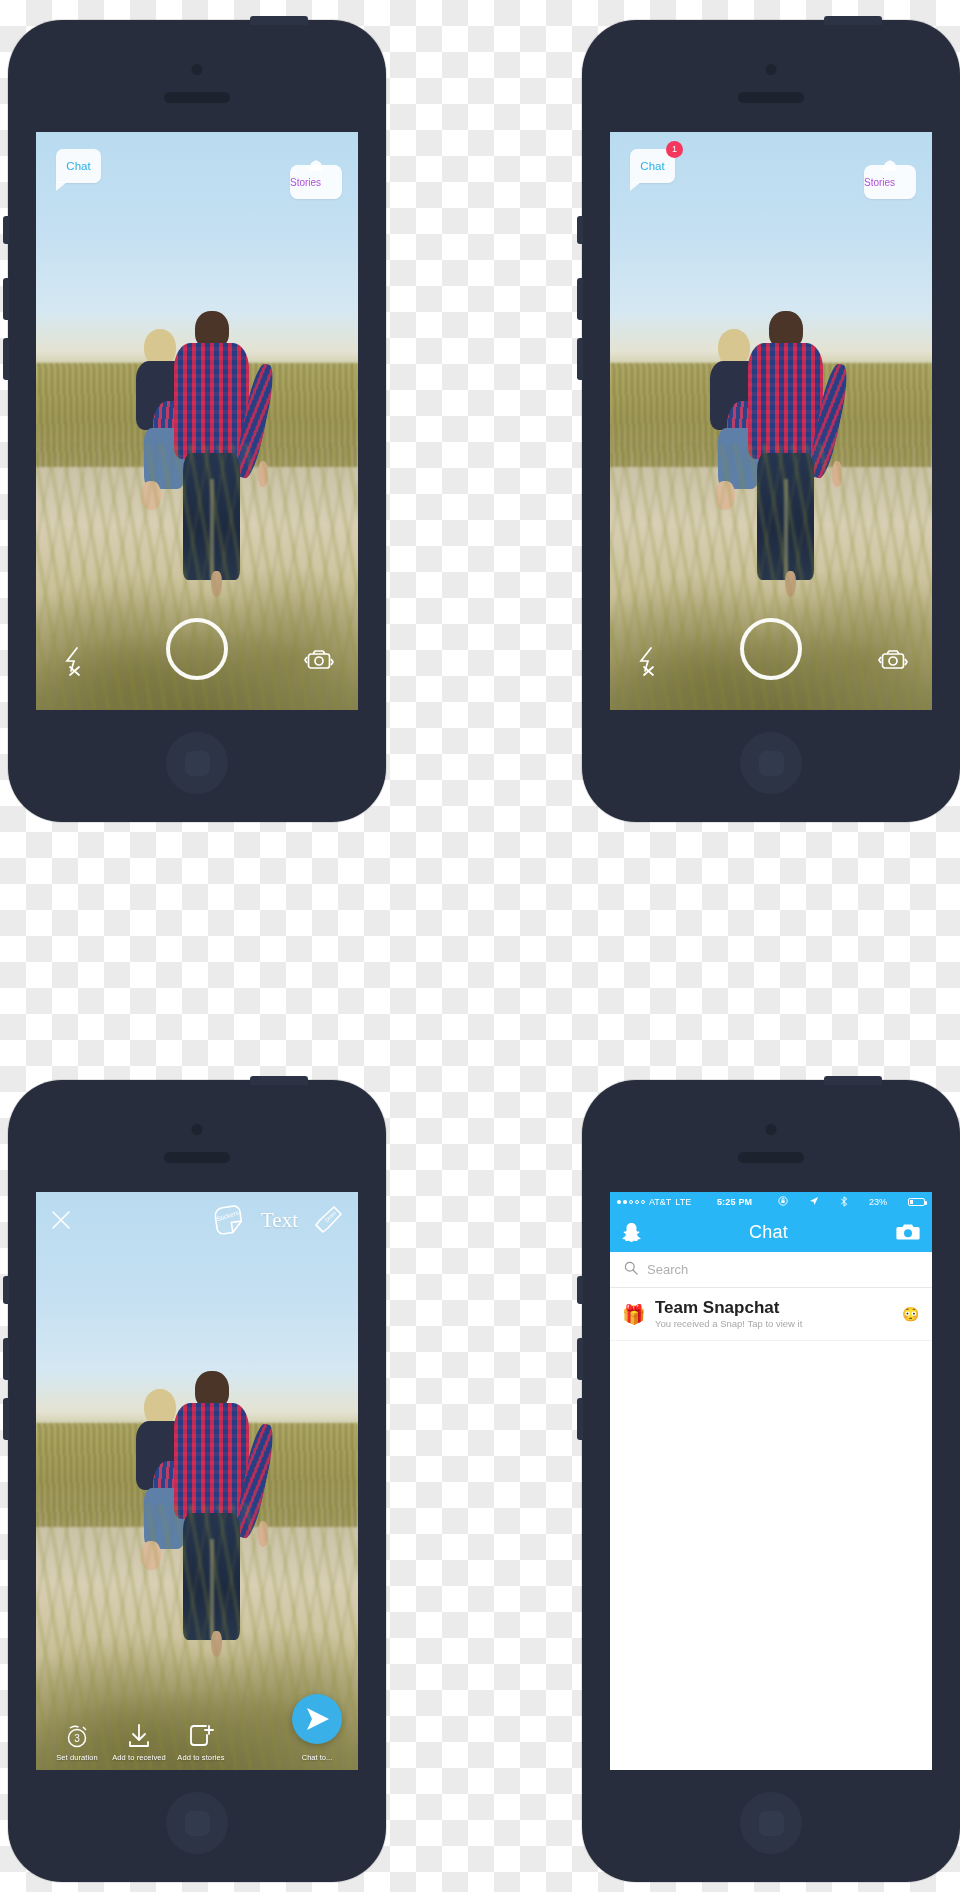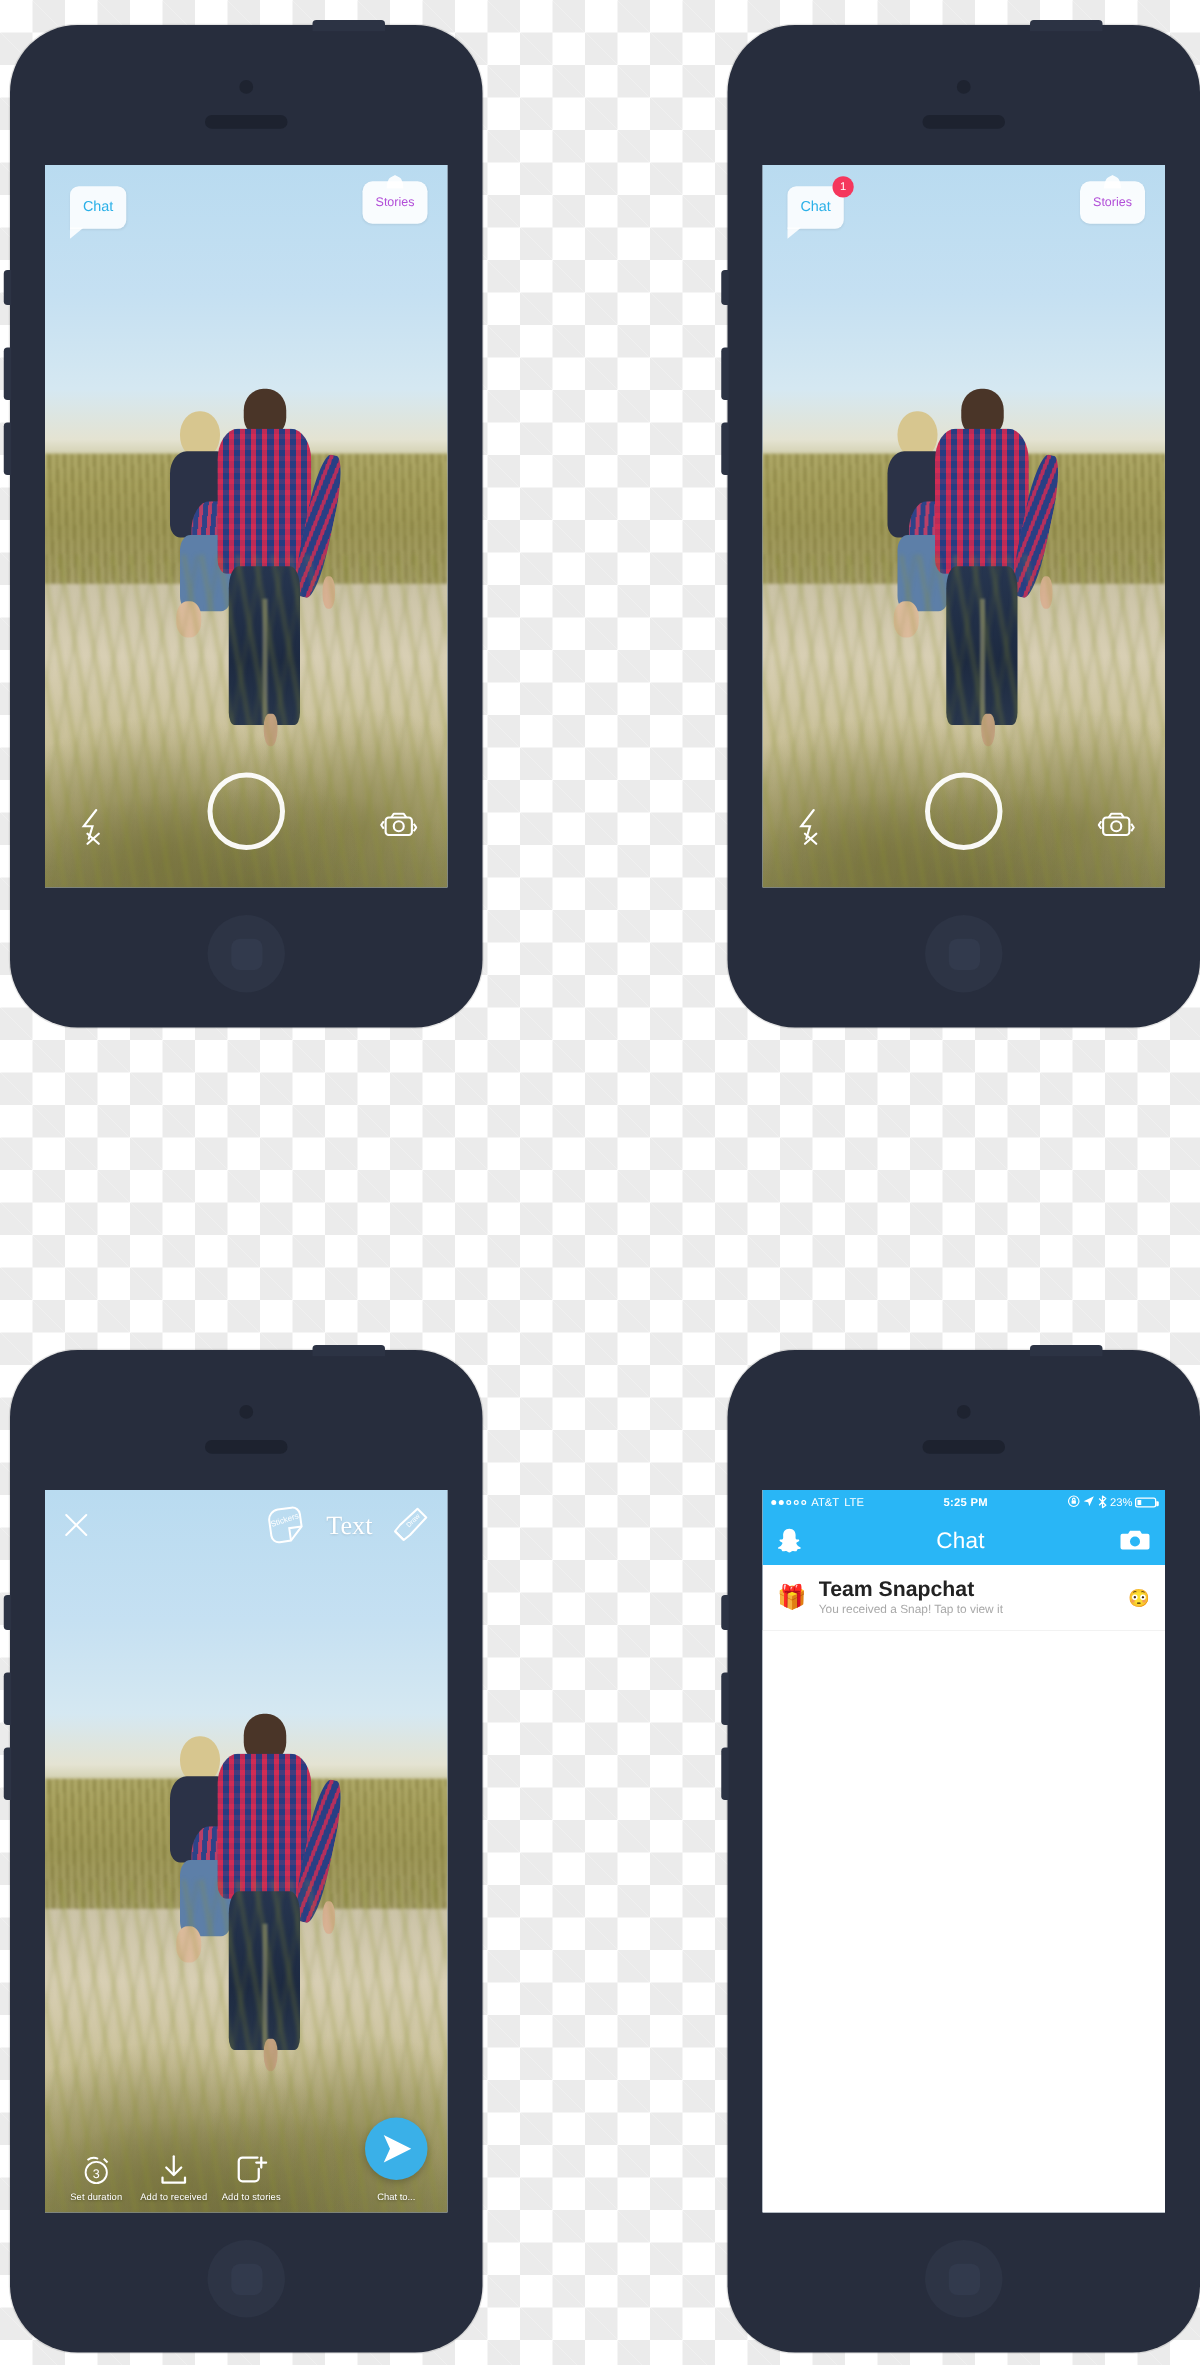--- a/index.html
+++ b/index.html
@@ -269,25 +269,25 @@
     width: 17px; height: 17px;
     border-radius: 50%;
     background: #f5375d;
     color: #fff;
     font-size: 9px;
     display: flex; align-items: center; justify-content: center;
     line-height: 1;
   }
   .tab-stories {
     position: absolute;
-    right: 16px; top: 13px;
+    right: 16px; top: 33px;
     width: 52px; height: 34px;
     background: rgba(255,255,255,0.9);
     border-radius: 8px;
-    display: flex; align-items: center; justify-content: center;
+    display: flex; align-items: center; 
     font-size: 10px;
     color: #b24fd8;
     box-shadow: 0 1px 2px rgba(0,0,0,0.07);
     margin-left: 12px;
   }
   .tab-stories::before {
     content: "";
     position: absolute;
     top: -5px; left: 50%;
     transform: translateX(-50%);
@@ -407,21 +407,21 @@
     flex: 0 0 auto;
   }
   .sb-left { display: flex; align-items: center; gap: 4px; }
   .sb-dots { display: flex; gap: 2px; align-items: center; }
   .sb-dots i {
     width: 4px; height: 4px; border-radius: 50%;
     background: #fff; display: block;
   }
   .sb-dots i.hollow { background: transparent; border: 1px solid #fff; width: 4px; height: 4px; }
   .sb-center { flex: 1; text-align: center; font-weight: bold; letter-spacing: 0.2px; }
-  .sb-right { display: flex; align-items: center; gap: 2px; }
+  .sb-right { display: flex; align-items: center; gap: 21px; }
   .sb-batt {
     width: 17px; height: 8px;
     border: 1px solid #fff; border-radius: 2px;
     position: relative; display: inline-block;
   }
   .sb-batt::after {
     content: ""; position: absolute; right: -3px; top: 2px;
     width: 2px; height: 4px; background: #fff; border-radius: 0 1px 1px 0;
   }
   .sb-batt i {
@@ -776,20 +776,29 @@
         </span>
         <span class="nav-title">Chat</span>
         <span class="cam-icon">
           <svg viewBox="0 0 24 18" width="24" height="18">
             <path d="M2 4 L6.5 4 L8 1.5 L16 1.5 L17.5 4 L22 4 A1.6 1.6 0 0 1 23.6 5.6 L23.6 15 A1.6 1.6 0 0 1 22 16.6 L2 16.6 A1.6 1.6 0 0 1 0.4 15 L0.4 5.6 A1.6 1.6 0 0 1 2 4 Z" fill="#fff"></path>
             <circle cx="12" cy="10.2" r="4" fill="#29b6f6"></circle>
           </svg>
         </span>
       </div>
 
+      <div class="searchbar">
+        <span>
+          <svg viewBox="0 0 16 16" width="14" height="14" fill="none" stroke="#9a9a9a" stroke-width="1.4">
+            <circle cx="6.6" cy="6.6" r="5"></circle>
+              <path d="M10.3 10.3 L15 15" stroke-linecap="round"></path>
+          </svg>
+        </span>
+        <span class="search-text">Search</span>
+      </div>
 
       <div class="chatrow">
         <span class="avatar">🎁</span>
         <span class="chat-meta">
           <span class="chat-name" style="display:block">Team Snapchat</span>
           <span class="chat-sub" style="display:block">You received a Snap! Tap to view it</span>
         </span>
         <span class="chat-emoji">😳</span>
       </div>
 

